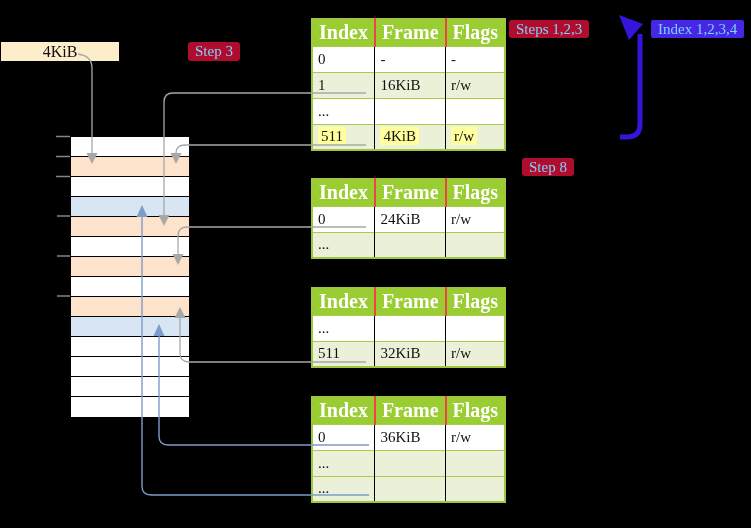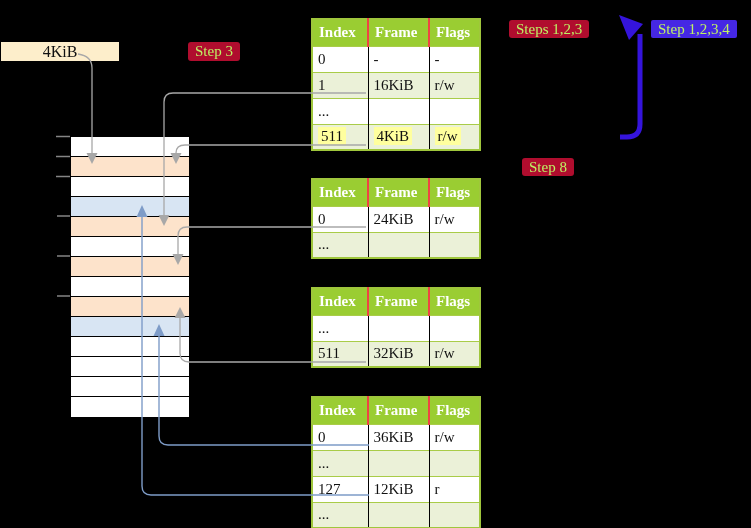--- a/index.html
+++ b/index.html
@@ -7,21 +7,21 @@
     position:relative; width:751px; height:528px; background:#000;
     font-family:"Liberation Serif","DejaVu Serif",serif; overflow:hidden;
   }
   
   #label-4kib{
     position:absolute; left:1px; top:42px; width:118px; height:19px;
     background:#fdeecb; color:#111; font-size:16px; line-height:19px; text-align:center;
   }
   
   .badge{
-    position:absolute; color:#bef264; font-size:15px; line-height:18px;
+    position:absolute; color:#7dd3fc; font-size:15px; line-height:18px;
     padding:0 7px; border-radius:3px; white-space:nowrap;
   }
   .badge.crimson{background:#b00d2e;}
   .badge.blue{background:#4527e4; border-radius:2px;}
   #badge-step0{left:188px; top:42px; line-height:19px;}
   #badge-steps123{left:509px; top:20px;}
   #badge-steps1234{left:651px; top:20px;}
   #badge-step4{left:522px; top:158px;}
   
   #memory-stack{
@@ -34,21 +34,21 @@
   .stripe.peach{background:#fde3cb;}
   .stripe.blue{background:#d8e5f3;}
   
   table.pt{
     position:absolute; left:311px; border-collapse:collapse; background:#fff;
     border:2px solid #9fc63c; font-size:15px; color:#111; table-layout:fixed;
   }
   table.pt col.c-index{width:56px;} table.pt col.c-frame{width:61px;} table.pt col.c-flags{width:51px;}
   table.pt th{
     background:#9acd32; color:#fff; font-weight:bold; text-align:left;
-    height:27px; padding:0 6px; box-sizing:border-box; font-size:15px;
+    height:27px; padding:0 6px; box-sizing:border-box; font-size:20px;
   }
   table.pt th + th{border-left:2px solid #ef4444;}
   table.pt td{
     height:26px; padding:0 5px; box-sizing:border-box;
     border-left:1px solid #000; border-right:1px solid #000;
     border-top:1px solid #a9cc48; overflow:hidden; white-space:nowrap;
   }
   table.pt td:first-child{border-left:none;} table.pt td:last-child{border-right:none;}
   tr.alt td{background:#ebf1d8;}
   span.hl{background:#ffff9e; padding:1px 3px;}
@@ -58,21 +58,21 @@
 </style>
 </head>
 <body>
 
 <div id="canvas">
 
   <div id="label-4kib">4KiB</div>
 
   <div class="badge crimson" id="badge-step0">Step 3</div>
   <div class="badge crimson" id="badge-steps123">Steps 1,2,3</div>
-  <div class="badge blue" id="badge-steps1234">Step 1,2,3,4</div>
+  <div class="badge blue" id="badge-steps1234">Index 1,2,3,4</div>
   <div class="badge crimson" id="badge-step4">Step 8</div>
 
   <div id="memory-stack">
       <div class="stripe white"></div>
       <div class="stripe peach"></div>
       <div class="stripe white"></div>
       <div class="stripe blue"></div>
       <div class="stripe peach"></div>
       <div class="stripe white"></div>
       <div class="stripe peach"></div>
@@ -192,25 +192,20 @@
     <tbody>
       <tr>
         <td>0</td>
         <td>36KiB</td>
         <td>r/w</td>
       </tr>
       <tr class="alt">
         <td>...</td>
         <td></td>
         <td></td>
-      </tr>
-      <tr>
-        <td>127</td>
-        <td>12KiB</td>
-        <td>r</td>
       </tr>
       <tr class="alt">
         <td>...</td>
         <td></td>
         <td></td>
       </tr>
     </tbody>
   </table>
 
   <svg id="overlay" width="751" height="528" viewBox="0 0 751 528">

